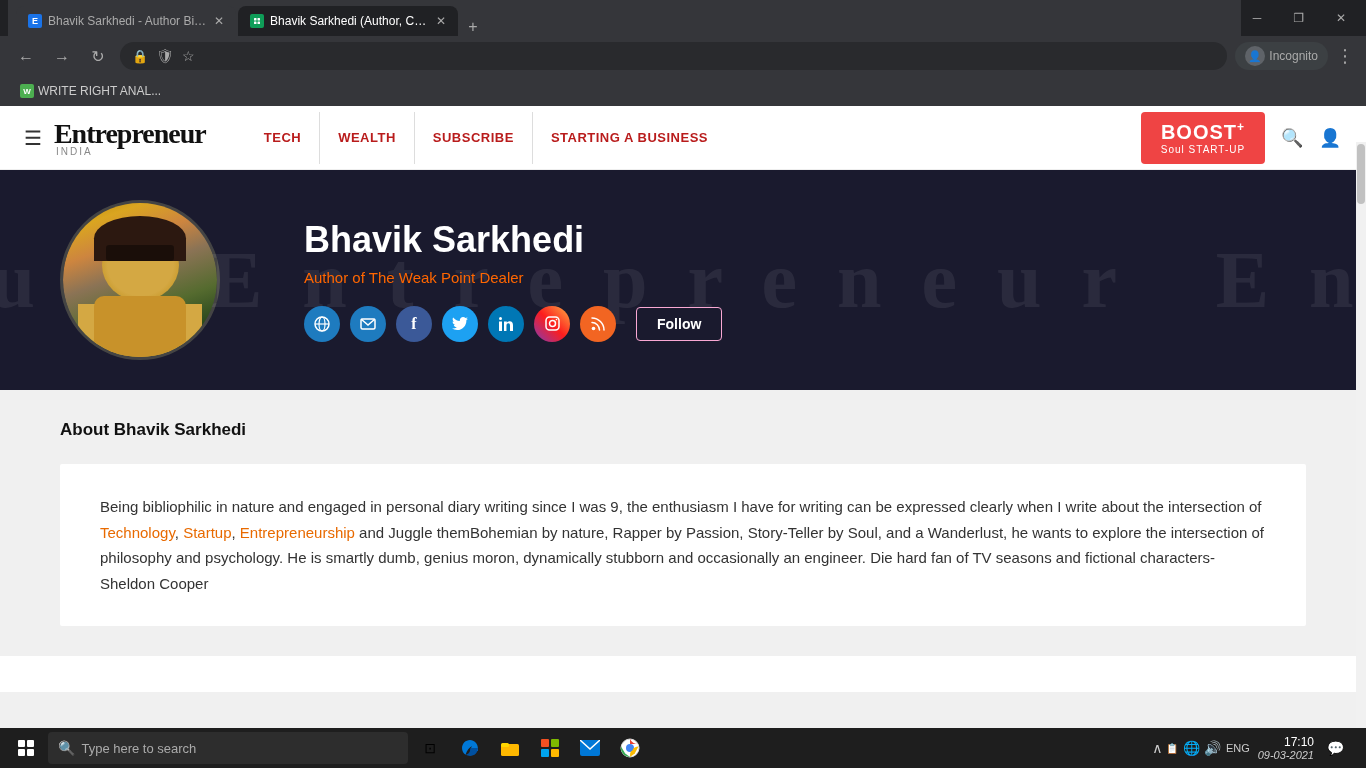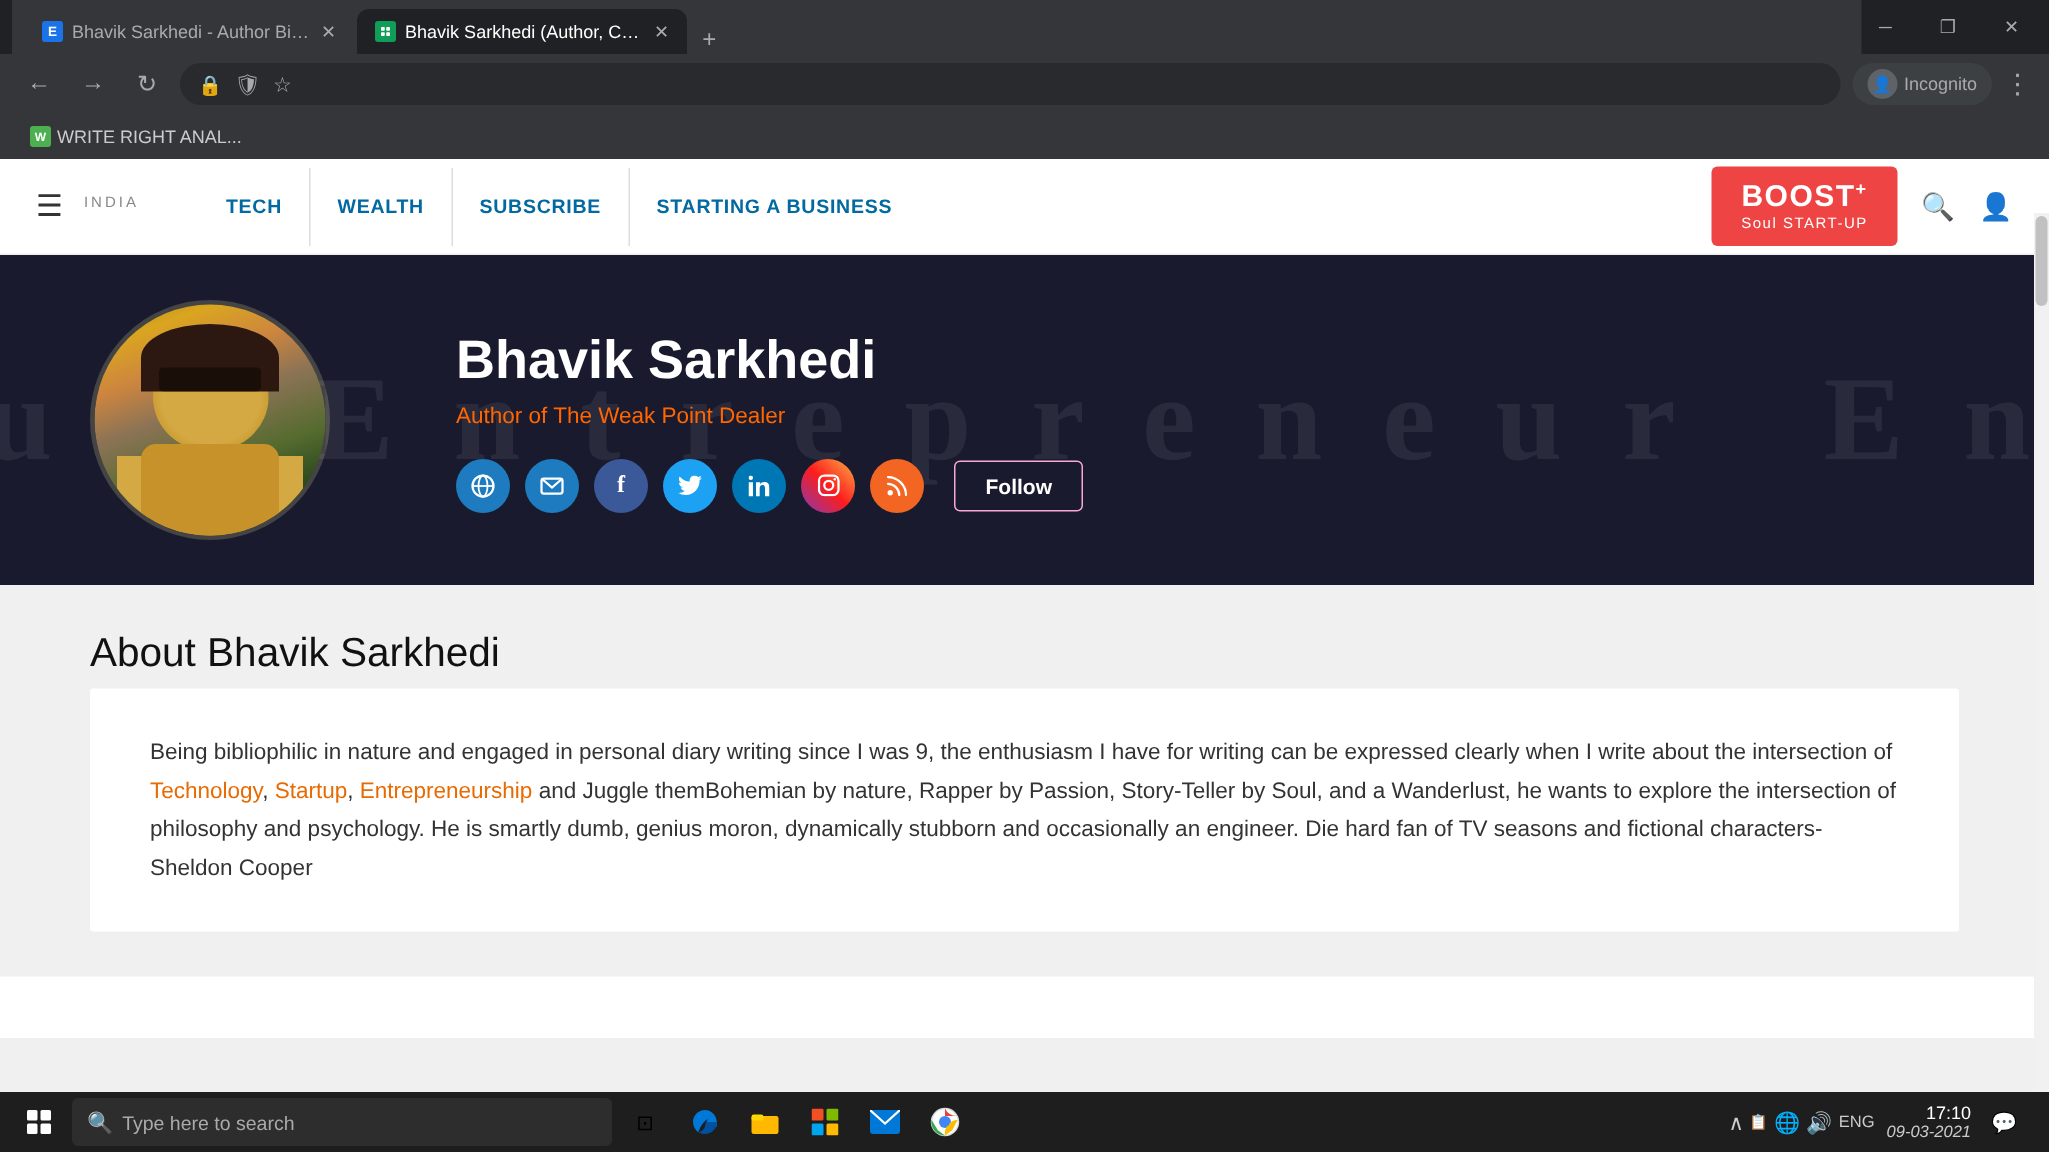--- a/index.html
+++ b/index.html
@@ -31,21 +31,21 @@
     
     .website { background: #fff; width: 100%; height: calc(768px - 36px - 36px - 40px - 30px - 40px); overflow: hidden; }
 
     
     .site-nav { background: #fff; border-bottom: 1px solid #eee; height: 64px; display: flex; align-items: center; padding: 0 24px; gap: 0; position: relative; }
     .hamburger { font-size: 20px; color: #333; cursor: pointer; margin-right: 12px; }
     .logo-area { display: flex; flex-direction: column; align-items: flex-start; margin-right: 40px; }
     .logo-text { font-size: 28px; font-weight: 700; color: #111; font-family: Georgia, serif; letter-spacing: -1px; }
     .logo-india { font-size: 10px; color: #888; letter-spacing: 2px; text-transform: uppercase; margin-top: -4px; margin-left: 2px; }
     .nav-links { display: flex; gap: 0; align-items: center; flex: 1; }
-    .nav-link { color: #0369a1; font-size: 13px; font-weight: 600; padding: 0 18px; text-decoration: none; letter-spacing: 0.5px; border-right: 1px solid #ddd; height: 52px; display: flex; align-items: center; }
+    .nav-link { color: #b91c1c; font-size: 13px; font-weight: 600; padding: 0 18px; text-decoration: none; letter-spacing: 0.5px; border-right: 1px solid #ddd; height: 52px; display: flex; align-items: center; }
     .nav-link:last-child { border-right: none; }
     .boost-btn { background: #ef4444; color: white; padding: 8px 20px; border-radius: 4px; font-size: 14px; font-weight: 700; cursor: pointer; margin-left: auto; line-height: 1.2; text-align: center; }
     .nav-icons { display: flex; gap: 16px; align-items: center; margin-left: 16px; color: #333; font-size: 18px; }
 
     
     .author-banner { background: #1a1a2e; position: relative; overflow: hidden; padding: 30px 60px; display: flex; align-items: center; gap: 40px; min-height: 200px; }
     .banner-watermark { position: absolute; top: 0; left: 0; width: 100%; height: 100%; opacity: 0.07; display: flex; align-items: center; justify-content: center; font-size: 80px; font-weight: 900; color: #fff; letter-spacing: 40px; white-space: nowrap; overflow: hidden; font-family: Georgia, serif; }
     .author-avatar { width: 160px; height: 160px; border-radius: 50%; overflow: hidden; border: 3px solid #444; flex-shrink: 0; background: #444; display: flex; align-items: center; justify-content: center; }
 
     .author-info { flex: 1; z-index: 1; margin-left: 44px; }
@@ -57,21 +57,21 @@
     .si-email { background: #1e7bbf; }
     .si-facebook { background: #3b5998; }
     .si-twitter { background: #1da1f2; }
     .si-linkedin { background: #0077b5; }
     .si-instagram { background: linear-gradient(45deg, #833ab4, #fd1d1d, #fcb045); }
     .si-rss { background: #f26522; }
     .follow-btn { background: transparent; border: 1px solid #f9a8d4; color: #fff; padding: 8px 20px; border-radius: 4px; font-size: 14px; font-weight: 600; cursor: pointer; margin-left: 10px; }
 
     
     .content-area { background: #f0f0f0; padding: 30px 60px; }
-    .about-title { font-size: 27px; font-weight: 400; color: #111; margin-bottom: 8px; }
+    .about-title { font-size: 17px; font-weight: 700; color: #111; margin-bottom: 24px; }
     .about-box { background: #fff; padding: 30px 40px; border-radius: 2px; }
     .about-text { font-size: 15px; line-height: 1.7; color: #333; }
     .about-text .highlight { color: #e86a00; }
 
     
     .taskbar { position: fixed; bottom: 0; left: 0; width: 100%; height: 40px; background: #1e1e1e; display: flex; align-items: center; padding: 0 8px; gap: 4px; z-index: 1000; }
     .start-btn { width: 36px; height: 36px; display: flex; align-items: center; justify-content: center; cursor: pointer; }
     .start-icon { width: 16px; height: 16px; display: grid; grid-template-columns: 1fr 1fr; gap: 2px; }
     .start-icon div { background: #fff; border-radius: 1px; }
     .search-bar { display: flex; align-items: center; background: #2d2d2d; border-radius: 4px; height: 32px; padding: 0 10px; gap: 6px; width: 360px; }
@@ -145,20 +145,21 @@
     <div class="bookmark-icon">W</div>
     <span>WRITE RIGHT ANAL...</span>
   </div>
 </div>
 
 <div class="website">
 
   <nav class="site-nav">
     <span class="hamburger">☰</span>
     <div class="logo-area">
+      <span class="logo-text">Entrepreneur</span>
       <span class="logo-india">INDIA</span>
     </div>
     <div class="nav-links">
       <a class="nav-link">TECH</a>
       <a class="nav-link">WEALTH</a>
       <a class="nav-link">SUBSCRIBE</a>
       <a class="nav-link">STARTING A BUSINESS</a>
     </div>
     <div class="boost-btn">
       <div style="font-size:20px; font-weight:900; letter-spacing:1px;">BOOST<sup style="font-size:12px;">+</sup></div>

